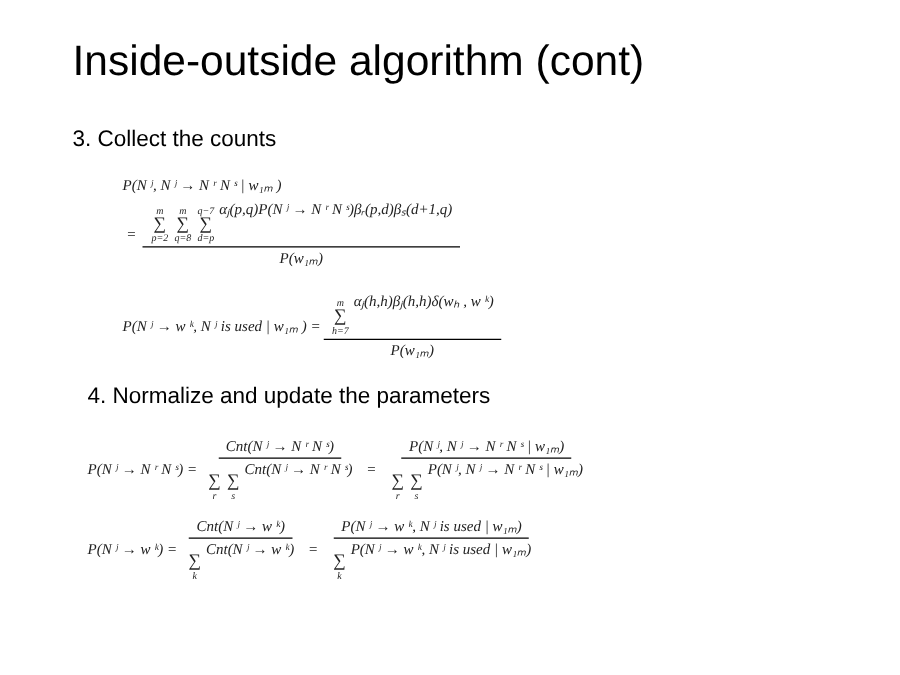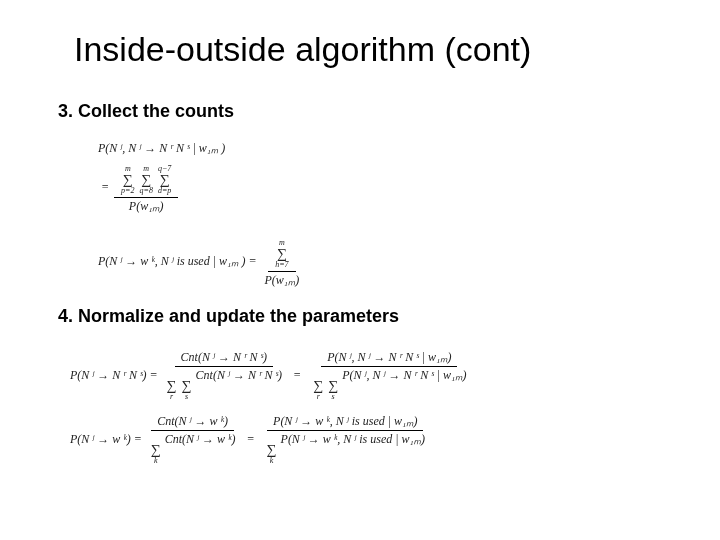--- a/index.html
+++ b/index.html
@@ -1,19 +1,19 @@
 <!DOCTYPE html>
 <html><head>
 <meta charset="utf-8">
 <style>
 html,body{margin:0;padding:0;width:720px;height:540px;background:#fff;font-family:Arial,Helvetica,sans-serif;color:#000}
 .slide{padding:30px 58px 0 58px;box-sizing:border-box}
-.title{font-size:34px;font-weight:400;letter-spacing:0;margin:0 0 32px 16px}
-.step{font-size:18px;font-weight:700;margin:0 0 20px 0}
-.step4{margin:18px 0 24px 0}
+.title{font-size:34px;font-weight:400;letter-spacing:0;margin:0 0 32px 0}
+.step{font-size:18px;font-weight:400;margin:0 0 20px 0}
+.step4{margin:18px 0 24px 12px}
 .fblock{padding-left:40px;font-family:'Times New Roman',Times,serif;font-style:italic;font-size:12px;line-height:1.1;color:#222}
 .fblock2{padding-left:12px}
 .row{display:flex;align-items:center}
 .eq{margin:0 3px}
 .frac{display:inline-flex;flex-direction:column;align-items:center;vertical-align:middle;margin:0 2px}
 .frac .num{border-bottom:1px solid #000;padding:0 6px 2px 6px;text-align:center;white-space:nowrap}
 .frac .den{padding:2px 6px 0 6px;text-align:right;white-space:nowrap}
 .sumcol{display:inline-flex;flex-direction:column;align-items:center;line-height:1;margin:0 1px}
 .sumcol .lim{font-size:8px;font-style:italic}
 .sumcol .sig{font-size:14px;font-style:normal}
@@ -46,38 +46,40 @@
           <span class="sumcol">
               <span class="lim">m</span>
               <span class="sig">∑</span>
               <span class="lim">q=8</span>
             </span>
           <span class="sumcol">
               <span class="lim">q−7</span>
               <span class="sig">∑</span>
               <span class="lim">d=p</span>
             </span>
+          <span>αⱼ(p,q)P(N ʲ → N ʳ N ˢ)βᵣ(p,d)βₛ(d+1,q)</span>
         </span>
         <span class="den">P(w₁ₘ)</span>
       </span>
     </div>
   </div>
 
   <div class="biggap"></div>
 
   <div class="fblock">
     <div class="row">
       <span>P(N ʲ → w ᵏ, N ʲ is used | w₁ₘ ) =</span>
       <span class="frac">
         <span class="num">
           <span class="sumcol">
               <span class="lim">m</span>
               <span class="sig">∑</span>
               <span class="lim">h=7</span>
             </span>
+          <span>αⱼ(h,h)βⱼ(h,h)δ(wₕ , w ᵏ)</span>
         </span>
         <span class="den">P(w₁ₘ)</span>
       </span>
     </div>
   </div>
 
   <p class="step step4">4. Normalize and update the parameters</p>
 
   <div class="fblock fblock2">
     <div class="row">

